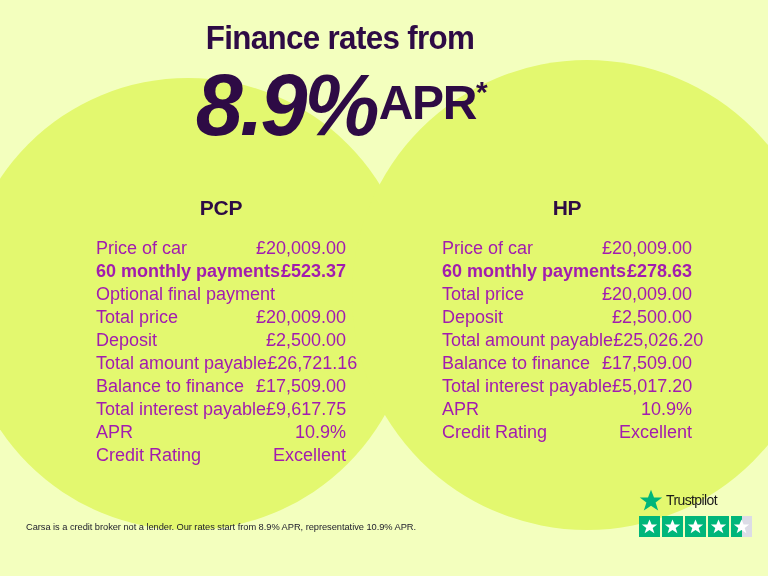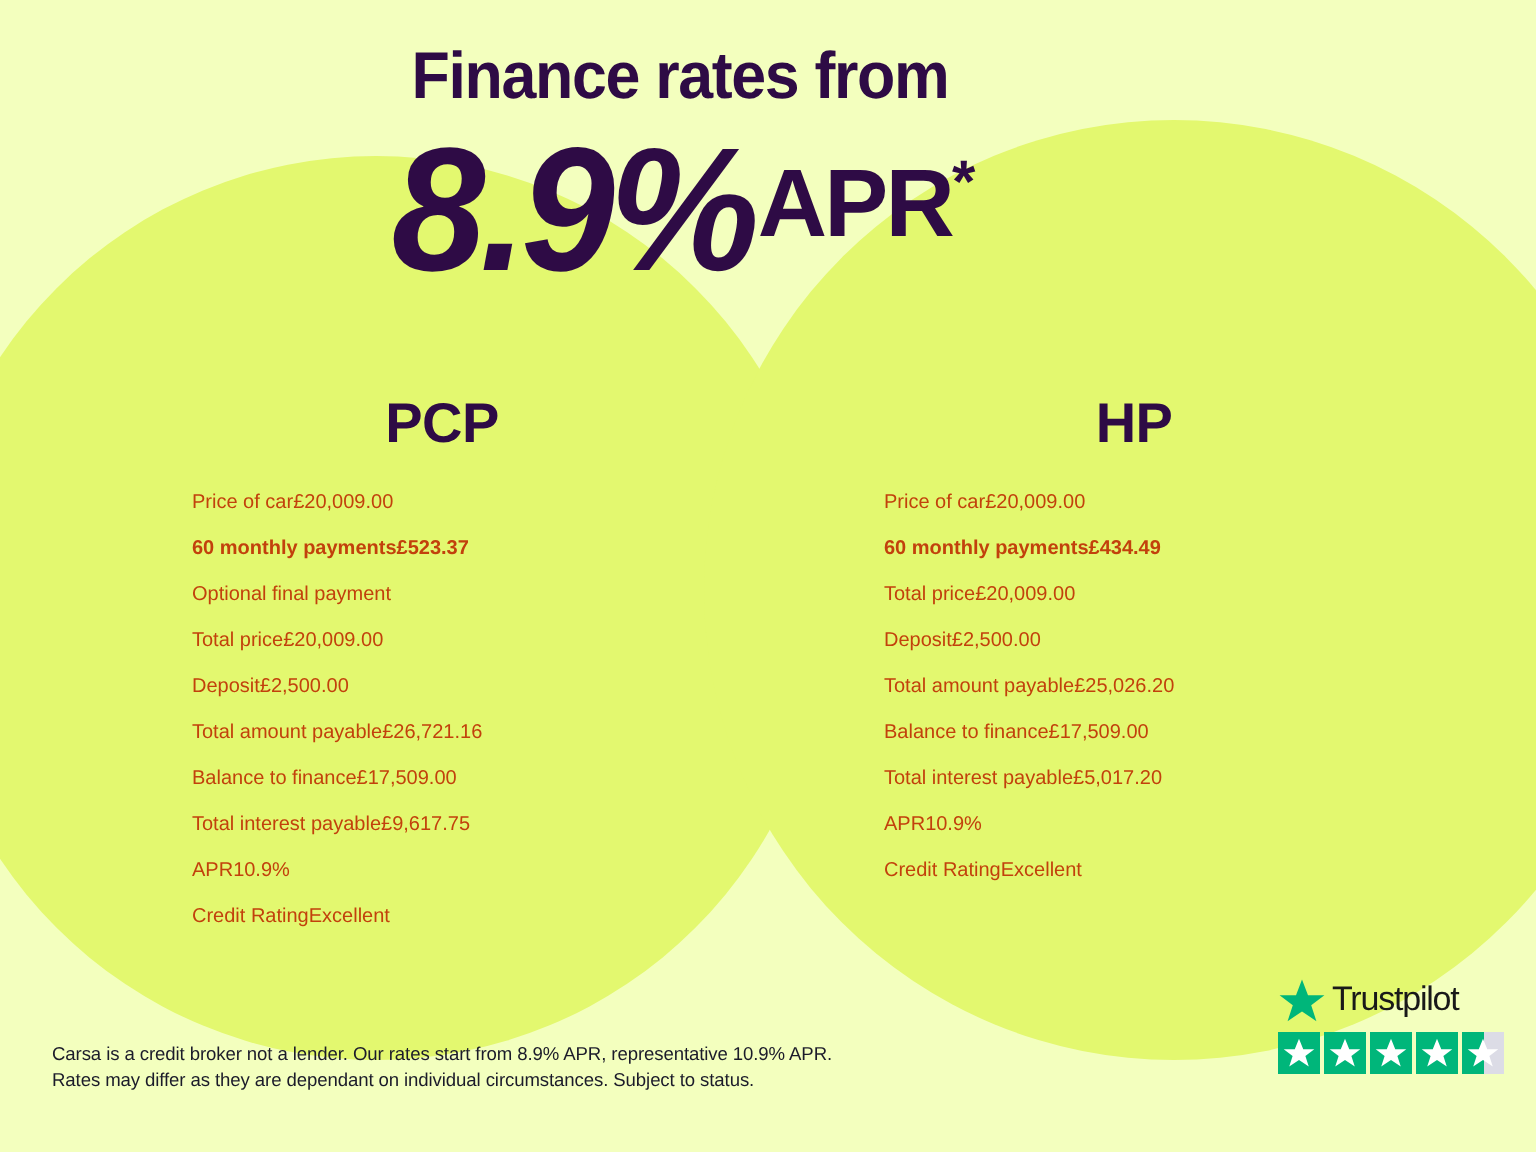--- a/index.html
+++ b/index.html
@@ -105,35 +105,36 @@
   .plan {
     width: 384px;
     box-sizing: border-box;
   }
   .plan-pcp { padding: 0 38px 0 96px; }
   .plan-hp  { padding: 0 76px 0 58px; }
 
   .plan-title {
     margin: 0 0 18px 0;
     text-align: center;
-    font-size: 28px;
+    font-size: 21px;
     font-weight: bold;
     color: #2e0b45;
     letter-spacing: -0.3px;
     font-family: "Liberation Sans Narrow", "Liberation Sans", sans-serif;
   }
   .rows {
     display: block;
   }
   .row {
     display: flex;
+    justify-content: space-between;
     align-items: baseline;
     height: 23px;
-    font-size: 10px;
-    color: #c2410c;
+    font-size: 18px;
+    color: #a21caf;
     white-space: nowrap;
   }
   .row .lbl { text-align: left; }
   .row .val { text-align: right; }
   .row.bold .lbl,
   .row.bold .val { font-weight: bold; }
 
   
   .disclaimer {
     position: absolute;
@@ -158,21 +159,21 @@
     text-align: left;
   }
   .tp-wordmark {
     display: flex;
     align-items: center;
     gap: 3px;
     height: 24px;
   }
   .tp-logo-star { display: block; }
   .tp-name {
-    font-size: 17px;
+    font-size: 14px;
     font-weight: normal;
     color: #191919;
     letter-spacing: -0.6px;
     font-family: "Liberation Sans", sans-serif;
   }
   .tp-stars {
     display: flex;
     gap: 2px;
     margin-top: 4px;
   }
@@ -267,21 +268,21 @@
 
     <div class="plan plan-hp">
       <div class="plan-title">HP</div>
       <div class="rows">
         <div class="row">
           <span class="lbl">Price of car</span>
           <span class="val">£20,009.00</span>
         </div>
         <div class="row bold">
           <span class="lbl">60 monthly payments</span>
-          <span class="val">£434.49</span>
+          <span class="val">£278.63</span>
         </div>
         <div class="row">
           <span class="lbl">Total price</span>
           <span class="val">£20,009.00</span>
         </div>
         <div class="row">
           <span class="lbl">Deposit</span>
           <span class="val">£2,500.00</span>
         </div>
         <div class="row">
@@ -304,21 +305,20 @@
           <span class="lbl">Credit Rating</span>
           <span class="val">Excellent</span>
         </div>
       </div>
     </div>
 
   </div>
 
   <div class="disclaimer">
     <div>Carsa is a credit broker not a lender. Our rates start from 8.9% APR, representative 10.9% APR.</div>
-    <div>Rates may differ as they are dependant on individual circumstances. Subject to status.</div>
   </div>
 
   <div class="trustpilot">
     <div class="tp-wordmark">
       <svg class="tp-logo-star" width="24" height="23" viewBox="0 0 24 23">
         <path d="M12 0.8 L15 8.6 L23.2 8.6 L16.6 13.6 L19.2 21.6 L12 16.7 L4.8 21.6 L7.4 13.6 L0.8 8.6 L9 8.6 Z" fill="#00b67a"></path>
       </svg>
       <span class="tp-name">Trustpilot</span>
     </div>
     <div class="tp-stars">

